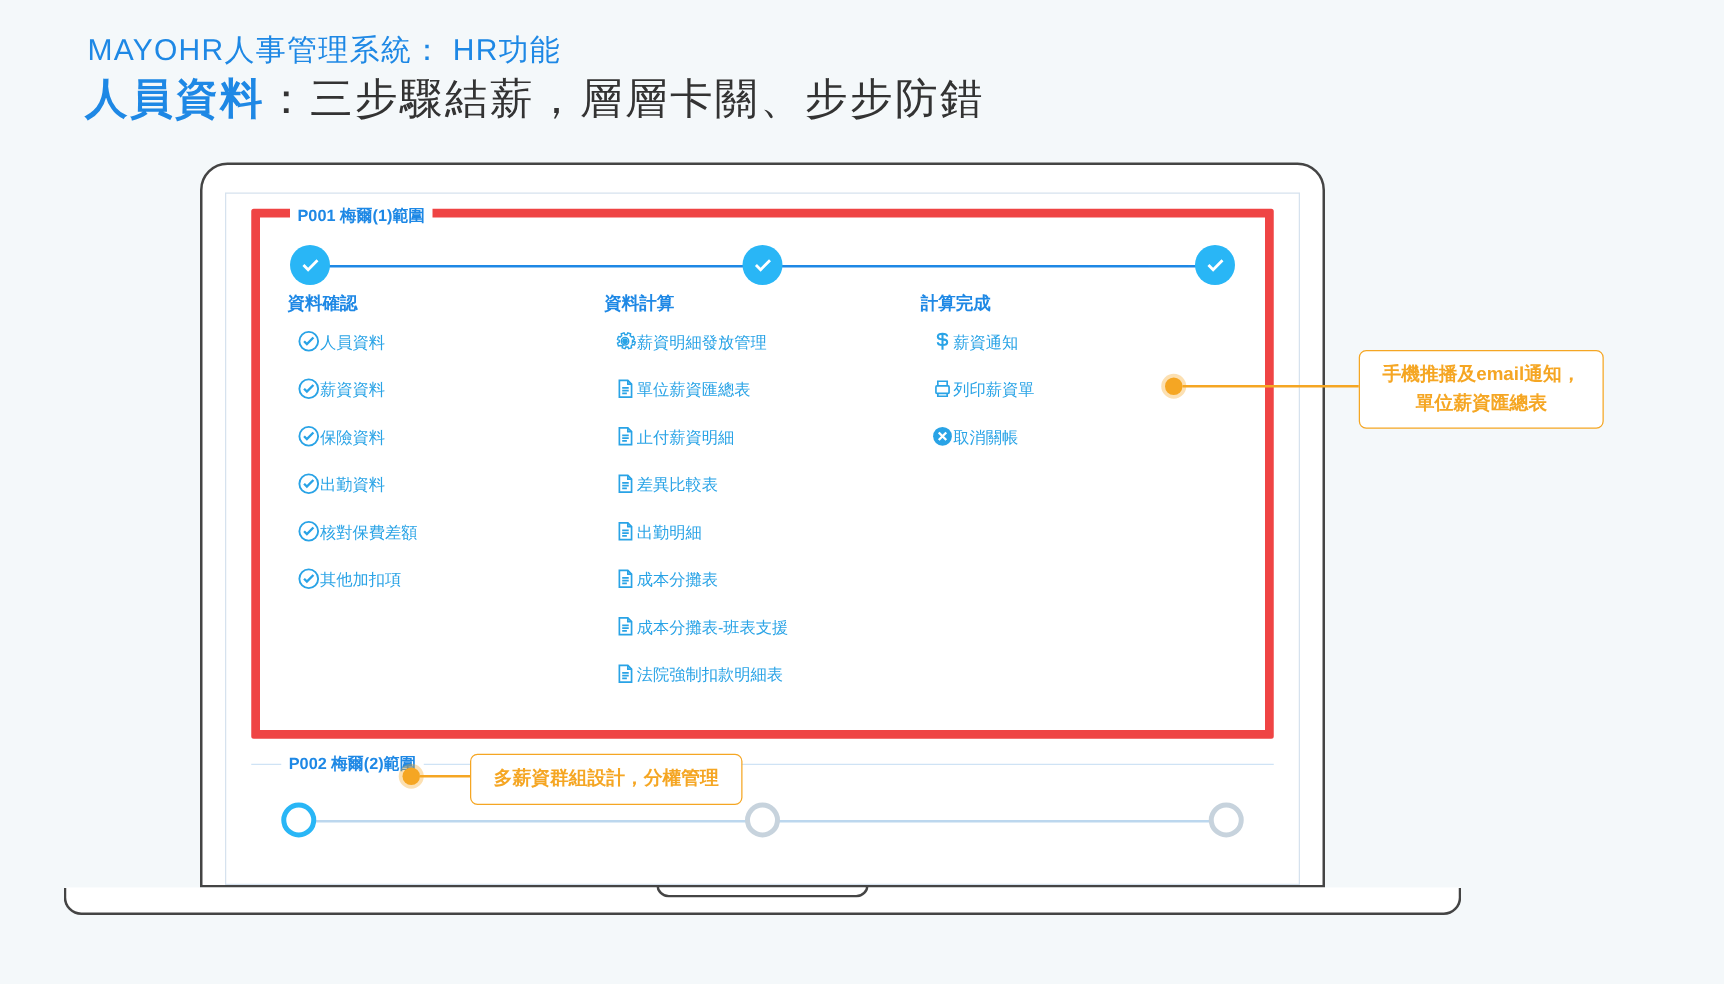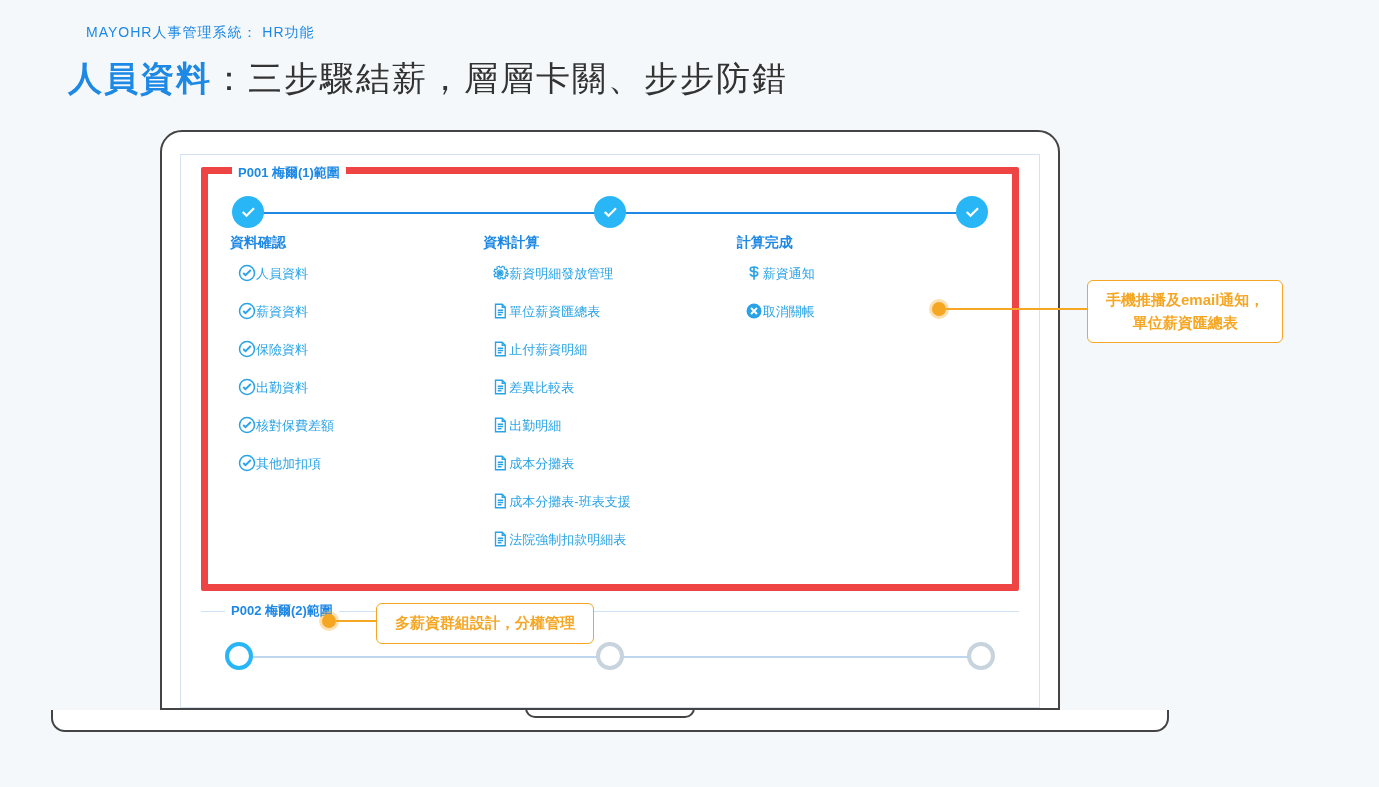--- a/index.html
+++ b/index.html
@@ -6,24 +6,24 @@
   body {
     width: 1379px;
     height: 787px;
     background: #f4f8fa;
     font-family: "Microsoft JhengHei", "PingFang TC", sans-serif;
     position: relative;
     overflow: hidden;
   }
   .header-small {
     position: absolute;
-    left: 86px;
+    left: 70px;
     top: 24px;
     color: #1e88e5;
-    font-size: 14px;
+    font-size: 24px;
     letter-spacing: 1px;
   }
   .header-big {
     position: absolute;
     left: 68px;
     top: 56px;
     font-size: 34px;
     font-weight: 400;
     letter-spacing: 2px;
   }
@@ -409,20 +409,29 @@
               <div class="item">
                   <span class="ic">
                     <svg viewBox="0 0 24 24" fill="none" stroke="currentColor" stroke-width="2.2">
                       <path d="M12 3v18M17 7c0-2-2-3-5-3s-5 1-5 3 2 3 5 3 5 1 5 3-2 3-5 3-5-1-5-3"></path>
                     </svg>
                   </span>
                   <span>薪資通知</span>
                 </div>
               <div class="item">
                   <span class="ic">
+                    <svg viewBox="0 0 24 24" fill="none" stroke="currentColor" stroke-width="1.8">
+                      <rect x="5" y="9" width="14" height="8" rx="1"></rect>
+                      <path d="M7 9V4h10v5M7 17v3h10v-3"></path>
+                    </svg>
+                  </span>
+                  <span>列印薪資單</span>
+                </div>
+              <div class="item">
+                  <span class="ic">
                     <svg viewBox="0 0 24 24">
                       <circle cx="12" cy="12" r="10" fill="currentColor"></circle>
                       <path stroke="#fff" stroke-width="2.5" d="M8 8l8 8M16 8l-8 8"></path>
                     </svg>
                   </span>
                   <span>取消關帳</span>
                 </div>
             </div>
           </div>
         </div>

